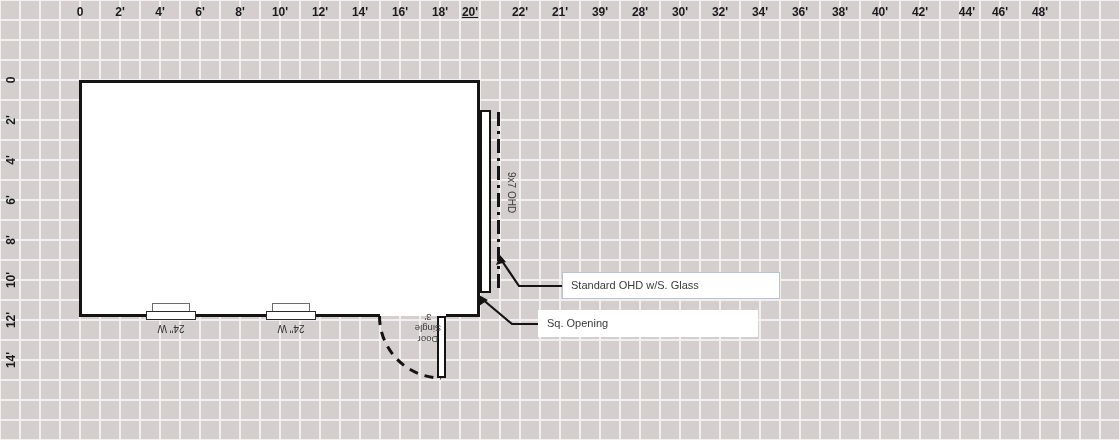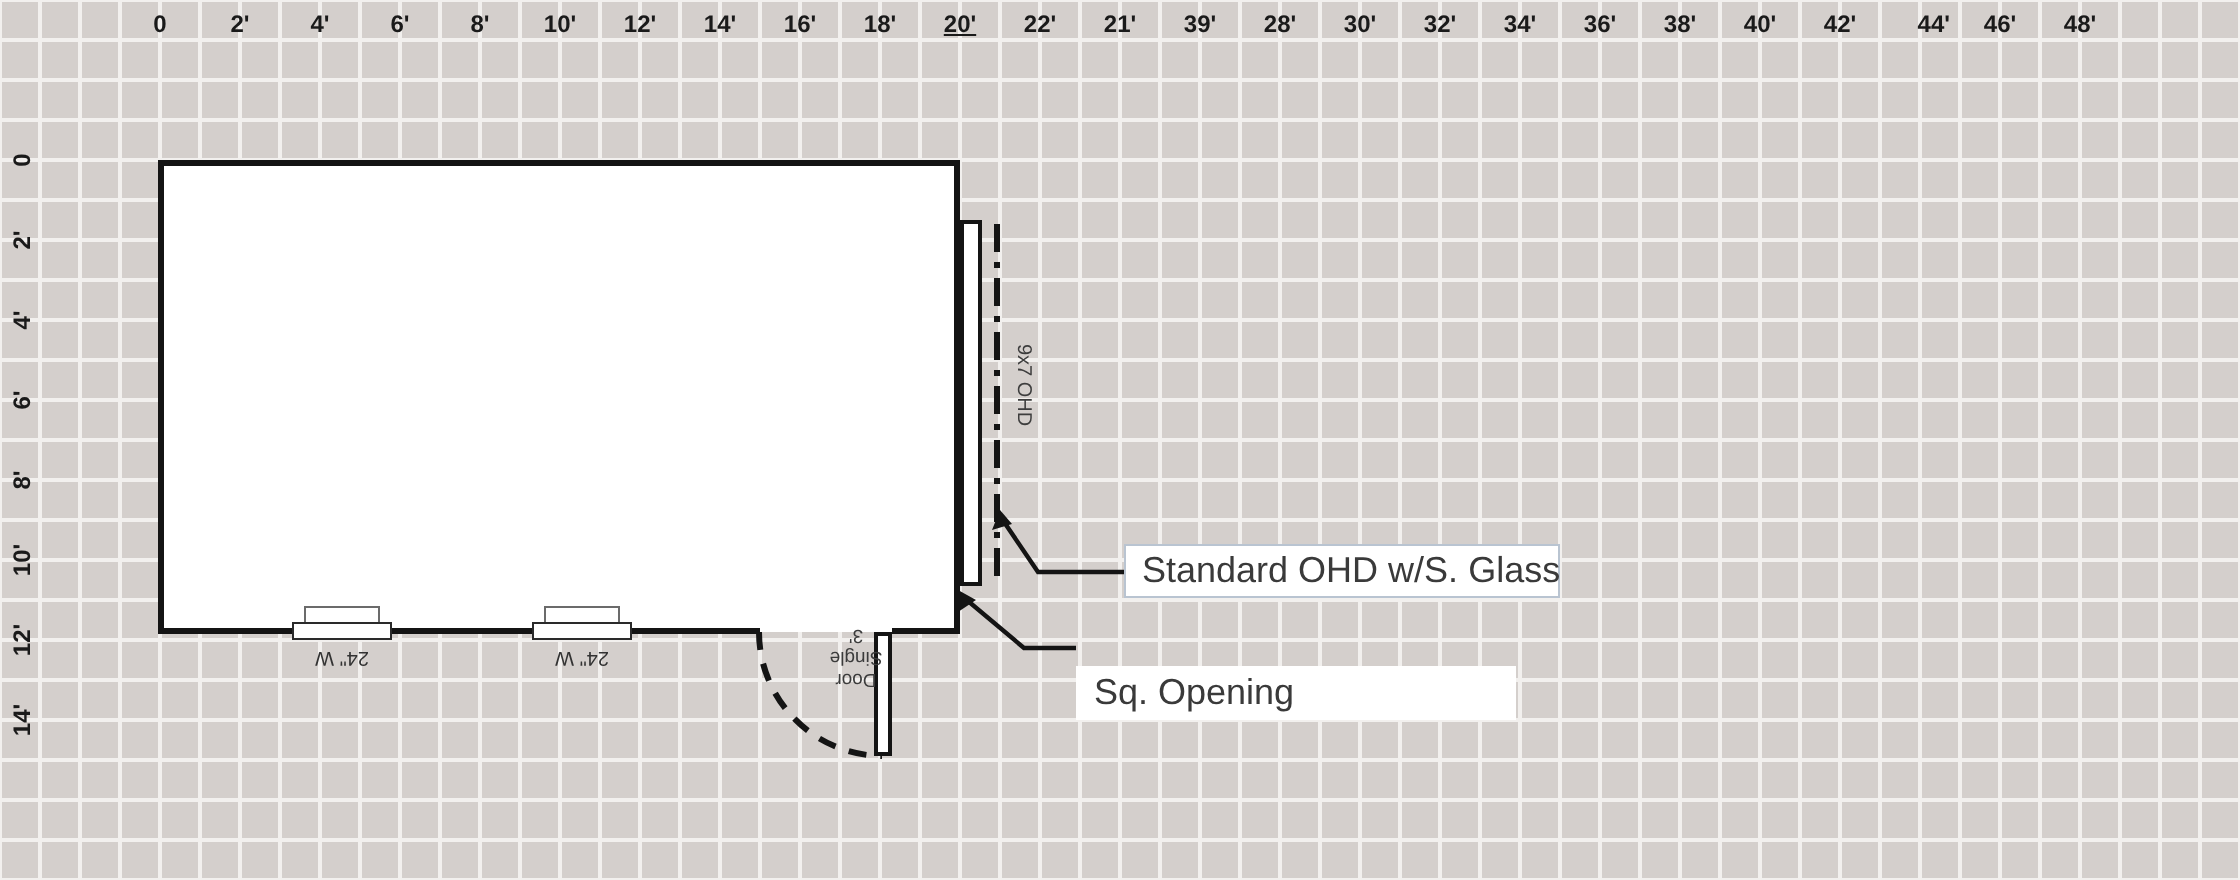--- a/index.html
+++ b/index.html
@@ -90,28 +90,28 @@
   }
   .ohd-label{
     position:absolute;
     font-size:10px;color:#3d3d3d;white-space:nowrap;
     transform:rotate(90deg);
     transform-origin:left top;
   }
   
   .callout{
     position:absolute;background:#ffffff;
-    font-size:18px;color:#3a3a3a;
+    font-size:11px;color:#3a3a3a;
     padding:4px 8px;
     box-sizing:border-box;
     white-space:nowrap;
     line-height:17px;
   }
   .callout.bordered{border:1px solid #b9c4d1;}
-  .callout.plain{border:1px solid #ffffff;margin-top:23px;}
+  .callout.plain{border:1px solid #ffffff;}
   svg.overlay{
     position:absolute;left:0;top:0;width:1120px;height:440px;
     pointer-events:none;
   }
 </style>
 </head>
 <body>
 
 <div id="stage">
 
@@ -166,21 +166,21 @@
       <div class="tick-h" style="left: 65px;">0</div>
       <div class="tick-h" style="left: 105px;">2'</div>
       <div class="tick-h" style="left: 145px;">4'</div>
       <div class="tick-h" style="left: 185px;">6'</div>
       <div class="tick-h" style="left: 225px;">8'</div>
       <div class="tick-h" style="left: 265px;">10'</div>
       <div class="tick-h" style="left: 305px;">12'</div>
       <div class="tick-h" style="left: 345px;">14'</div>
       <div class="tick-h" style="left: 385px;">16'</div>
       <div class="tick-h" style="left: 425px;">18'</div>
-      <div class="tick-h" style="left: 465px; text-decoration: underline;">20'</div>
+      <div class="tick-h" style="left: 455px; text-decoration: underline;">20'</div>
       <div class="tick-h" style="left: 505px;">22'</div>
       <div class="tick-h" style="left: 545px;">21'</div>
       <div class="tick-h" style="left: 585px;">39'</div>
       <div class="tick-h" style="left: 625px;">28'</div>
       <div class="tick-h" style="left: 665px;">30'</div>
       <div class="tick-h" style="left: 705px;">32'</div>
       <div class="tick-h" style="left: 745px;">34'</div>
       <div class="tick-h" style="left: 785px;">36'</div>
       <div class="tick-h" style="left: 825px;">38'</div>
       <div class="tick-h" style="left: 865px;">40'</div>

